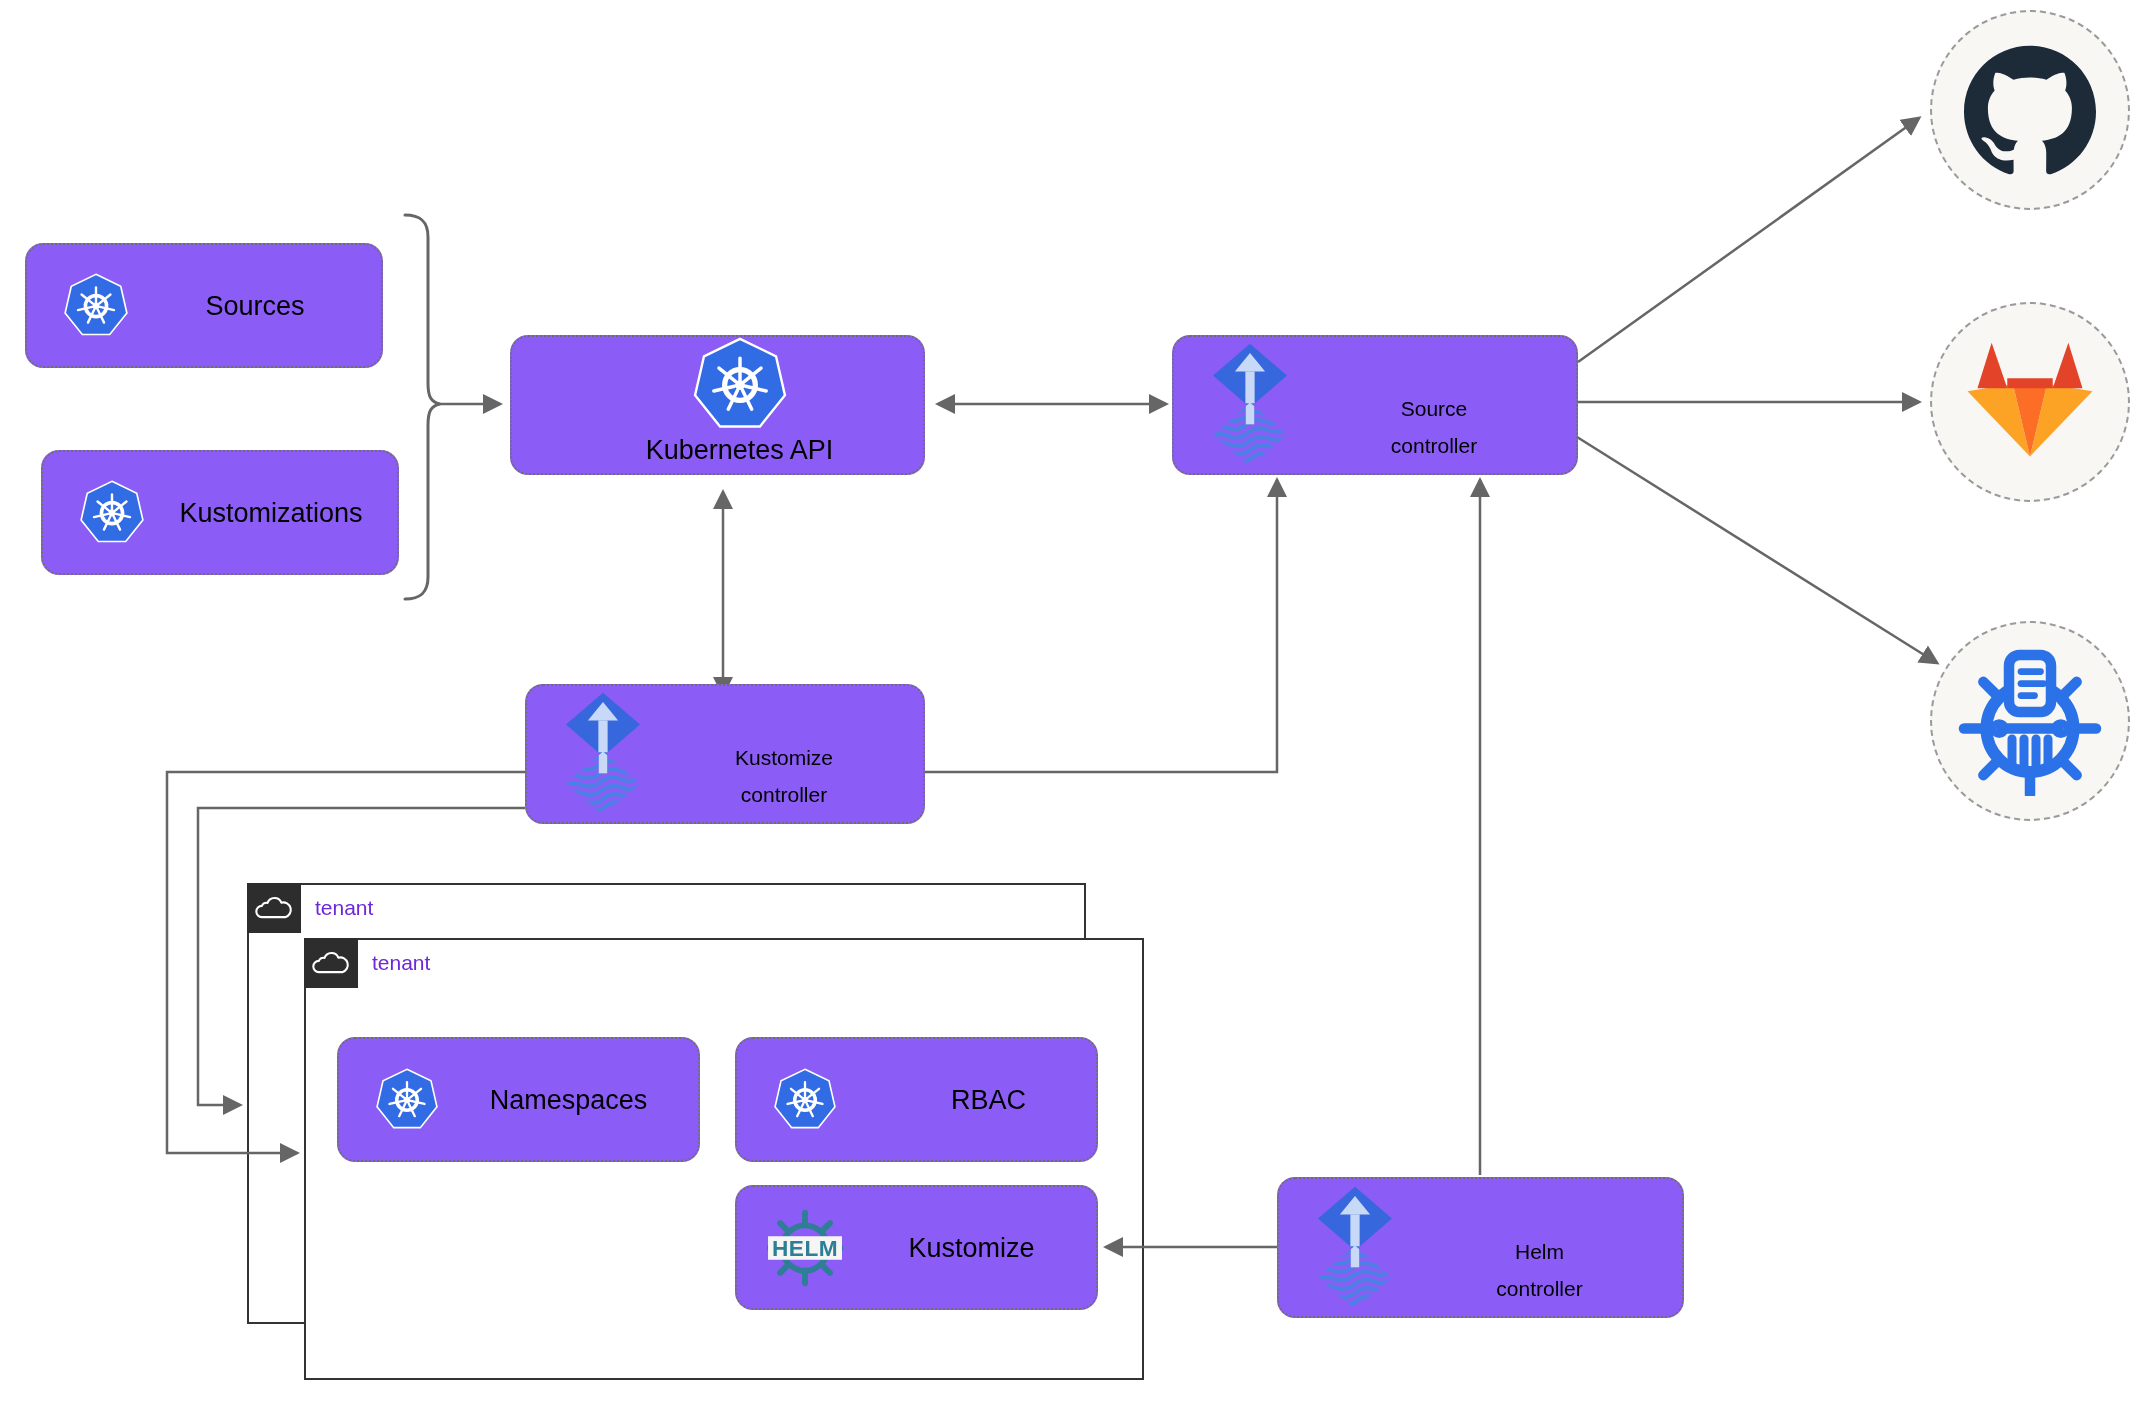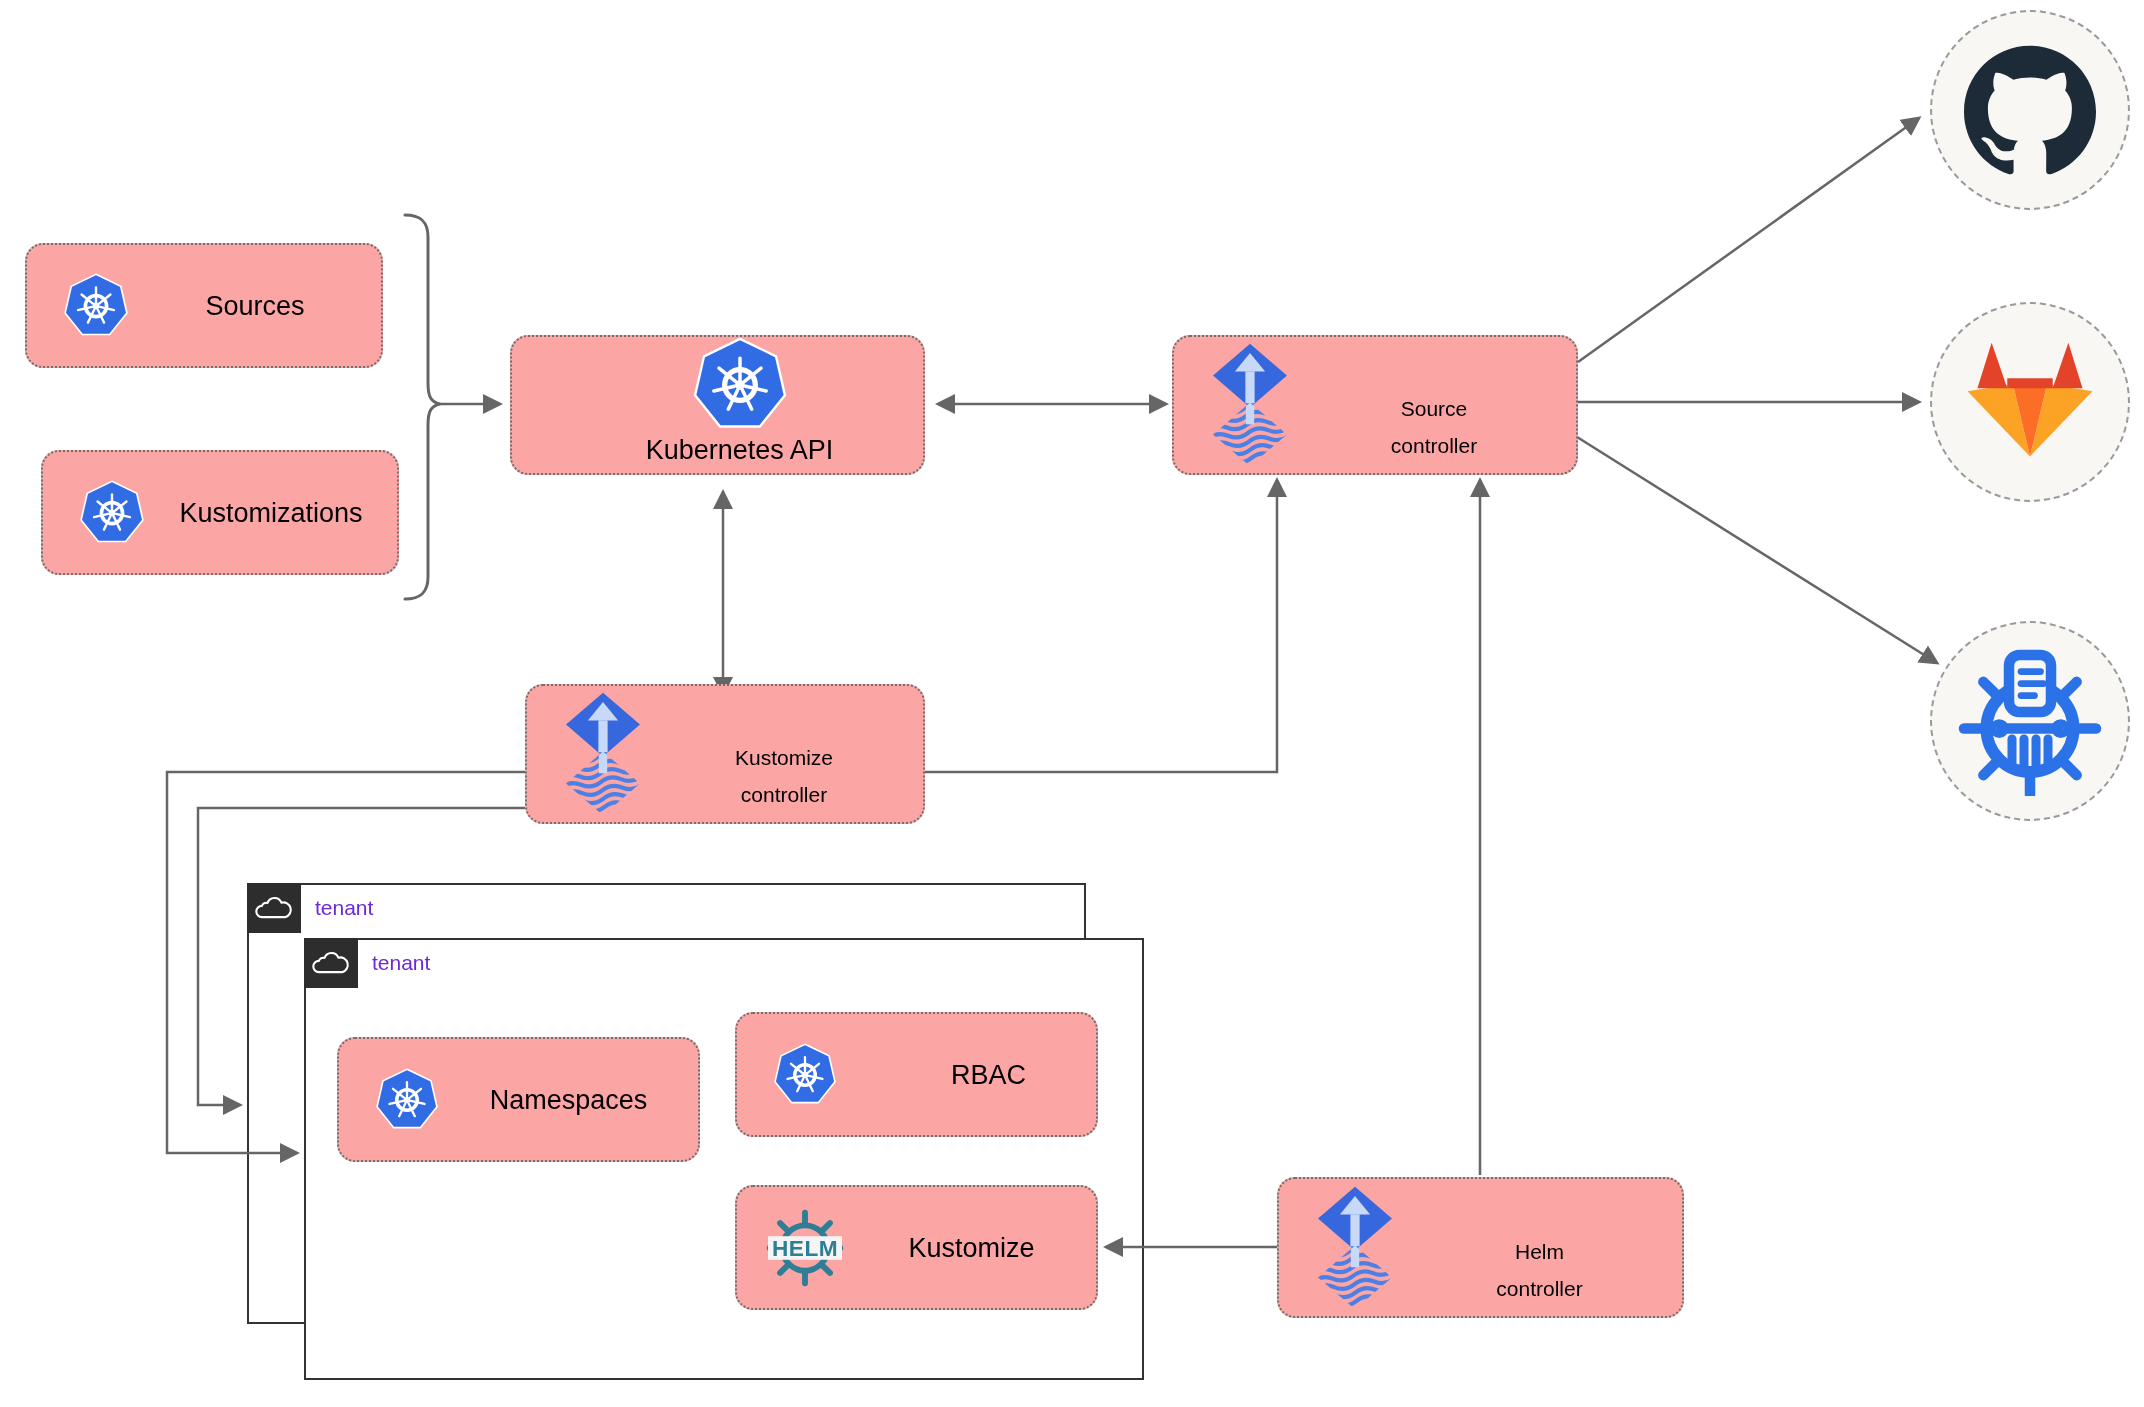--- a/index.html
+++ b/index.html
@@ -1,20 +1,20 @@
 <!DOCTYPE html>
 <html><head>
 <meta charset="utf-8">
 <style>
   html,body{margin:0;padding:0;background:#ffffff;}
   #stage{position:relative;width:2144px;height:1407px;background:#ffffff;
          font-family:"Liberation Sans",sans-serif;color:#000;overflow:hidden;}
 
   
-  .node{position:absolute;background:#fca5a5;border:2px dotted #6e6e6e;border-radius:18px;
+  .node{position:absolute;background:#8b5cf6;border:2px dotted #6e6e6e;border-radius:18px;
         display:flex;align-items:center;z-index:10;box-sizing:border-box;}
   .node .ic{flex:0 0 auto;display:flex;align-items:center;justify-content:center;}
   .node .lbl{flex:1 1 auto;text-align:center;font-size:27px;line-height:34px;}
   .node .lbl.two{font-size:21px;line-height:37px;margin-top:44px;}
 
   
   .tenant{position:absolute;background:#ffffff;border:2px solid #333333;box-sizing:border-box;}
   .tenant .tab{position:absolute;left:-2px;top:-2px;width:54px;height:50px;background:#2d2d2d;
                display:flex;align-items:center;justify-content:center;}
   .tenant .tlabel{position:absolute;left:66px;top:11px;font-size:21px;color:#6d28d9;}
@@ -242,21 +242,21 @@
 
   <div class="node" style="left:337px;top:1037px;width:363px;height:125px;padding-left:36px;">
     <span class="ic">
       <svg width="64" height="64">
           <use href="#sym-k8s"></use>
         </svg>
       </span>
     <span class="lbl">Namespaces</span>
   </div>
 
-  <div class="node" style="left:735px;top:1012px;width:363px;height:125px;padding-left:36px;gap:44px;">
+  <div class="node" style="left:735px;top:1037px;width:363px;height:125px;padding-left:36px;gap:44px;">
     <span class="ic">
       <svg width="64" height="64">
           <use href="#sym-k8s"></use>
         </svg>
       </span>
     <span class="lbl">RBAC</span>
   </div>
 
 
   <div class="node" style="left:735px;top:1185px;width:363px;height:125px;padding-left:26px;">

